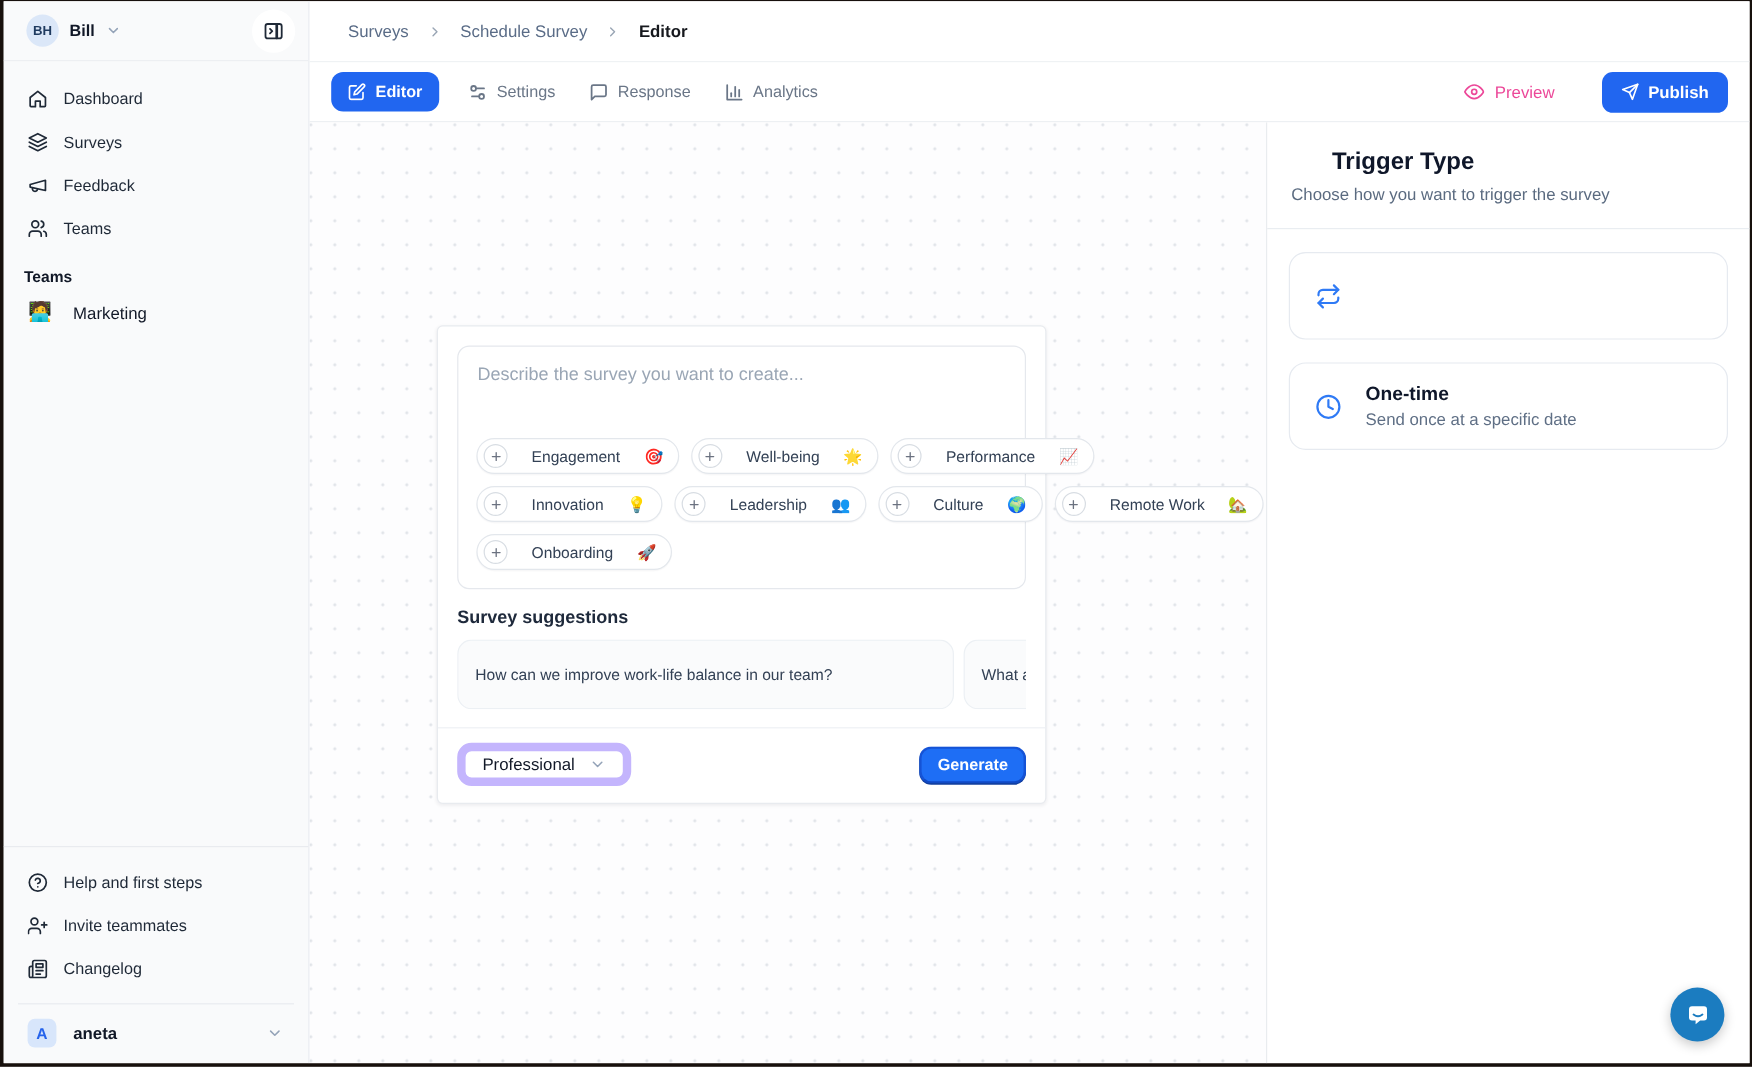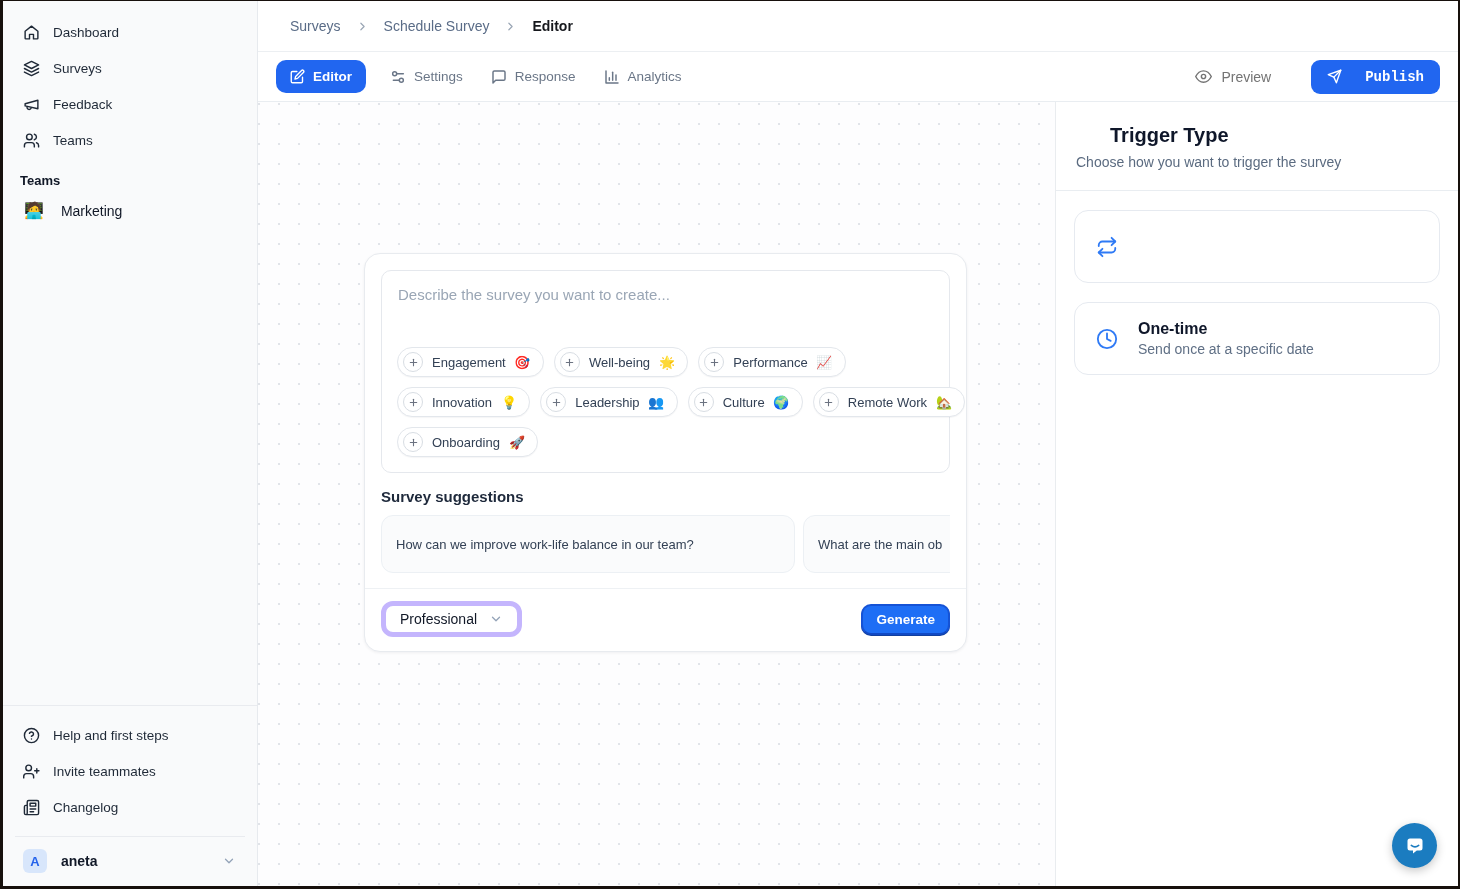--- a/index.html
+++ b/index.html
@@ -32,44 +32,44 @@
   .main { flex:1; display:flex; flex-direction:column; min-width:0; }
   .breadcrumb-bar { height:51px; flex:0 0 51px; background:#fff; border-bottom:1px solid #eceff2; display:flex; align-items:center; gap:15px; padding:0 32px; }
   .crumb { font-size:14px; font-weight:500; color:#5a6c87; cursor:pointer; }
   .crumb.current { color:#16181d; font-weight:600; cursor:default; }
   .crumb-sep { color:#9aa6b5; }
 
   .tab-bar { height:50px; flex:0 0 50px; background:#fff; border-bottom:1px solid #e9edf1; display:flex; align-items:center; padding:0 18px; gap:20px; }
   .tab { display:flex; align-items:center; gap:8px; font-size:13.5px; font-weight:500; color:#6a7687; cursor:pointer; padding:8px 4px; }
   .tab.active { background:#2166f0; color:#fff; font-weight:600; border-radius:10px; padding:9px 14px; }
   .tab-bar .spacer { flex:1; }
-  .preview-btn { display:flex; align-items:center; gap:9px; font-size:14px; font-weight:500; color:#737373; background:none; border:none; cursor:pointer; margin-right:20px; font-family:inherit; }
-  .publish-btn { display:flex; align-items:center; gap:23px; font-size:14px; font-weight:600; color:#fff; background:#2166f0; border:none; border-radius:9px; padding:9px 16px; cursor:pointer; font-family:Liberation Mono, monospace; }
+  .preview-btn { display:flex; align-items:center; gap:9px; font-size:14px; font-weight:500; color:#ec4899; background:none; border:none; cursor:pointer; margin-right:20px; font-family:inherit; }
+  .publish-btn { display:flex; align-items:center; gap:7px; font-size:14px; font-weight:600; color:#fff; background:#2166f0; border:none; border-radius:9px; padding:9px 16px; cursor:pointer; font-family:Liberation Sans, sans-serif; }
 
   .content-row { flex:1; display:flex; min-height:0; }
 
   
   .canvas { flex:1; position:relative; background-color:#fdfdfe;
     background-image:radial-gradient(circle, #e1e4e9 1.2px, transparent 1.4px);
     background-size:20px 20px; background-position:11px 12px; overflow:hidden; }
-  .gen-card { position:absolute; left:106px; top:151px; width:603px; background:#fff; border:1px solid #e8ebef; border-radius:16px; box-shadow:0 1px 3px rgba(16,24,40,.06); padding-bottom:0; }
+  .gen-card { position:absolute; left:106px; top:169px; width:508px; background:#fff; border:1px solid #e8ebef; border-radius:5px; box-shadow:0 1px 3px rgba(16,24,40,.06); padding-bottom:0; }
   .composer-box { margin:16px 16px 0; border:1px solid #e5e8ed; border-radius:10px; min-height:201px; display:flex; flex-direction:column; justify-content:space-between; background:#fff; }
   .composer-box textarea { border:none; outline:none; resize:none; background:transparent; padding:15px 16px; font-family:inherit; font-size:15px; color:#111827; height:76px; width:100%; }
   .composer-box textarea::placeholder { color:#9aa6b5; }
   .chips { padding:0 15px 15px; display:flex; flex-direction:column; gap:10px; }
   .chip-row { display:flex; gap:10px; }
-  .chip { display:inline-flex; align-items:center; gap:9px; background:#fff; border:1px solid #e3e7ec; border-radius:999px; padding:4px 12px 4px 5px; font-size:13px; color:#334155; cursor:pointer; box-shadow:0 1px 1px rgba(16,24,40,.04); white-space:nowrap; font-family:inherit; }
+  .chip { display:inline-flex; align-items:center; gap:20px; background:#fff; border:1px solid #e3e7ec; border-radius:999px; padding:4px 12px 4px 5px; font-size:13px; color:#334155; cursor:pointer; box-shadow:0 1px 1px rgba(16,24,40,.04); white-space:nowrap; font-family:inherit; }
   .chip .plus { width:20px; height:20px; border-radius:50%; border:1px solid #d8dde3; display:flex; align-items:center; justify-content:center; color:#6b7280; flex:0 0 20px; }
   .chip .emoji { font-size:13px; }
   .sugg-heading { margin:15px 16px 10px; font-size:15px; font-weight:600; color:#1e293b; }
   .sugg-row { margin:0 16px; overflow:hidden; display:flex; gap:8px; height:58px; }
   .sugg-card { flex:0 0 414px; background:#fafbfc; border:1px solid #ecf0f4; border-radius:12px; padding:10px 14px; font-size:13px; color:#334155; cursor:pointer; text-align:left; font-family:inherit; }
   .sugg-card.clipped { flex:0 0 380px; }
   .gen-footer { margin-top:15px; border-top:1px solid #eef1f4; padding:12px 16px 14px; display:flex; align-items:center; justify-content:space-between; }
-  .tone-select { display:flex; align-items:center; gap:12px; background:#fff; border:5px solid #c4b5fd; border-radius:12px; height:36px; padding:0 14px; font-size:14px; color:#111827; cursor:pointer; font-family:inherit; }
+  .tone-select { display:flex; align-items:center; gap:12px; background:#fff; border:7px solid #c4b5fd; border-radius:12px; height:36px; padding:0 14px; font-size:14px; color:#111827; cursor:pointer; font-family:inherit; }
   .generate-btn { background:#1e6ef5; color:#fff; font-size:13.5px; font-weight:600; border:2px solid #1553d6; border-bottom-color:#1149c4; border-radius:10px; padding:6px 13px; cursor:pointer; box-shadow:0 1px 0 #123f9e; font-family:inherit; }
 
   
   .right-panel { width:403px; flex:0 0 403px; background:#fff; border-left:1px solid #e9ecef; display:flex; flex-direction:column; }
   .rp-header { padding:22px 20px 20px; border-bottom:1px solid #e9edf1; }
   .rp-title { font-size:20px; font-weight:700; color:#0f172a;margin-left:34px; }
   .rp-subtitle { margin-top:7px; font-size:14px; color:#5b6b80; }
   .rp-options { padding:19px 18px; display:flex; flex-direction:column; gap:19px; }
   .opt-card { border:1px solid #e6eaf0; border-radius:14px; background:#fff; height:73px; display:flex; align-items:center; gap:20px; padding:0 21px; cursor:pointer; text-align:left; font-family:inherit; }
   .opt-icon { color:#2f7af5; flex:0 0 22px; }
@@ -78,20 +78,39 @@
 
   
   .chat-launcher { position:absolute; right:23px; bottom:21px; width:45px; height:45px; border-radius:50%; background:#1b7cc0; border:none; display:flex; align-items:center; justify-content:center; cursor:pointer; box-shadow:0 3px 10px rgba(0,0,0,.22); }
 </style>
 </head>
 <body>
 
 <div class="app">
 
   <aside class="sidebar">
+    <div class="sidebar-top">
+      <span class="ws-avatar">BH</span>
+      <span class="ws-name">Bill</span>
+      <span class="chev">
+        <svg width="13" height="13" viewBox="0 0 24 24" fill="none" stroke="currentColor" stroke-width="2.4" stroke-linecap="round" stroke-linejoin="round">
+            <polyline points="6 9 12 15 18 9"></polyline>
+          </svg>
+      </span>
+      <span class="spacer"></span>
+      <button class="panel-toggle">
+        <span>
+          <svg width="18" height="18" viewBox="0 0 24 24" fill="none" stroke="currentColor" stroke-width="2" stroke-linecap="round" stroke-linejoin="round">
+              <rect x="3" y="4" width="18" height="16" rx="2.5"></rect>
+              <line x1="15.5" y1="4.5" x2="15.5" y2="19.5" stroke-width="3"></line>
+              <path d="m8 9.5 2.5 2.5L8 14.5"></path>
+            </svg>
+        </span>
+      </button>
+    </div>
 
     <nav class="nav">
       <div class="nav-item">
         <span>
             <svg width="17" height="17" viewBox="0 0 24 24" fill="none" stroke="currentColor" stroke-width="2" stroke-linecap="round" stroke-linejoin="round">
               <path d="M3 10.2 12 3l9 7.2V20a1 1 0 0 1-1 1h-5.2v-6.4H9.2V21H4a1 1 0 0 1-1-1z"></path>
             </svg>
           </span>
         <span>Dashboard</span>
       </div>

